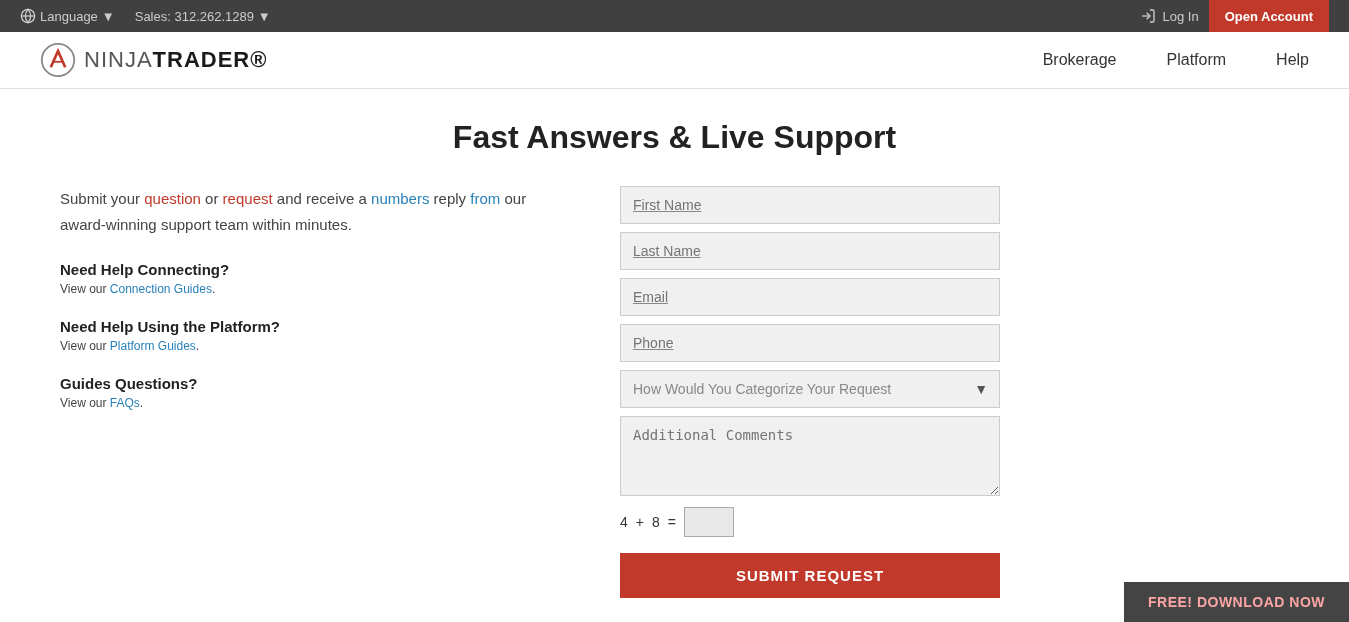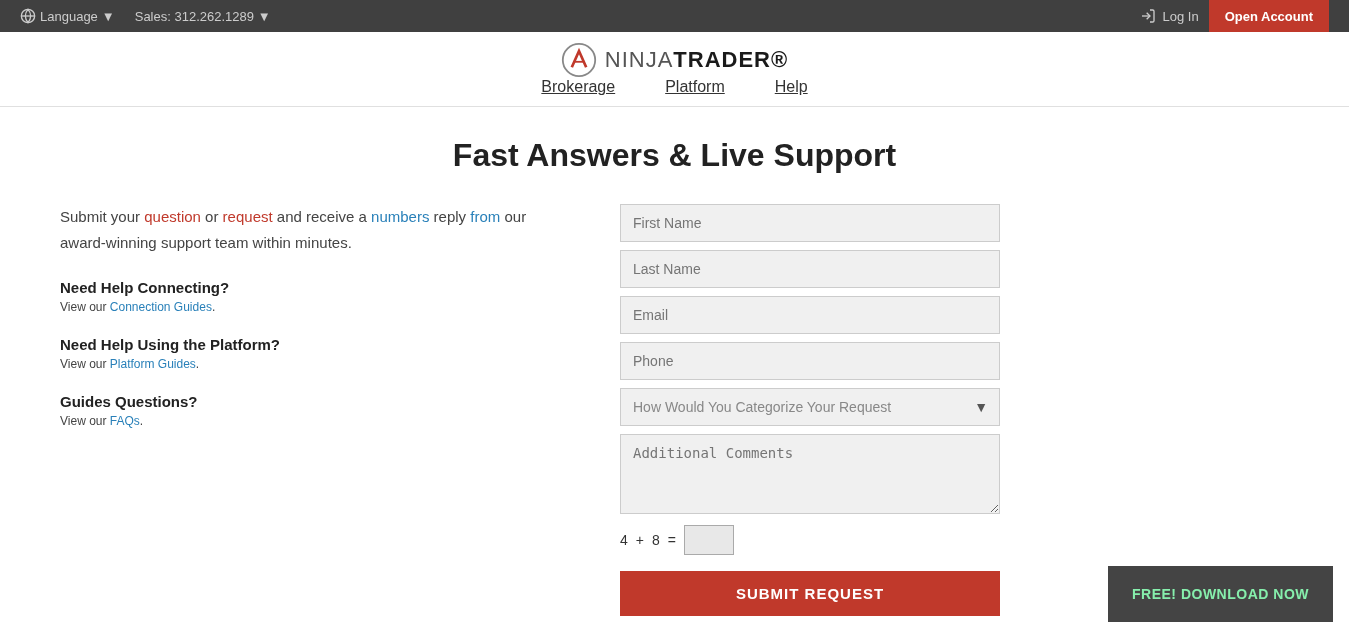--- a/index.html
+++ b/index.html
@@ -32,27 +32,26 @@
       cursor: pointer;
     }
 
     
     .nav {
       display: flex;
       align-items: center;
       justify-content: space-between;
       padding: 10px 40px;
       border-bottom: 1px solid #e0e0e0;
-      flex-direction: column;
     }
     .nav-logo { display: flex; align-items: center; gap: 8px; }
     .logo-text { font-size: 22px; font-weight: bold; letter-spacing: 1px; color: #1a1a1a; }
     .logo-text span.ninja { color: #555; font-weight: 400; }
     .logo-text span.trader { color: #1a1a1a; font-weight: 700; }
-    .nav-links { display: flex; align-items: center; gap: 50px; text-decoration: underline; }
+    .nav-links { display: flex; align-items: center; gap: 50px; }
     .nav-links a { text-decoration: none; color: #333; font-size: 16px; font-weight: 500; }
 
     
     .main { padding: 30px 60px 60px 60px; max-width: 1349px; }
     .page-title { text-align: center; font-size: 32px; font-weight: bold; color: #222; margin-bottom: 30px; }
 
     .content-grid { display: flex; gap: 60px; }
     .left-col { flex: 1; max-width: 500px; }
     .right-col { flex: 0 0 380px; }
 
@@ -68,20 +67,21 @@
     
     .form-field {
       width: 100%;
       padding: 10px 12px;
       border: 1px solid #ccc;
       background: #f0f0f0;
       font-size: 14px;
       color: #888;
       margin-bottom: 8px;
       outline: none;
+      text-decoration: underline;
     }
     .select-wrapper { position: relative; margin-bottom: 8px; }
     .select-wrapper select {
       width: 100%;
       padding: 10px 12px;
       border: 1px solid #ccc;
       background: #f0f0f0;
       font-size: 14px;
       color: #888;
       appearance: none;
@@ -130,24 +130,24 @@
       letter-spacing: 1px;
       cursor: pointer;
       width: 100%;
       text-transform: uppercase;
     }
 
     
     .download-banner {
       position: fixed;
       bottom: 0;
-      right: 16px;
+      right: 0;
       background: #444;
-      color: #86efac;
-      padding: 20px 24px;
+      color: #fca5a5;
+      padding: 12px 24px;
       font-size: 14px;
       font-weight: bold;
       cursor: pointer;
       letter-spacing: 0.5px;
     }
 
     
     .logo-icon { width: 36px; height: 36px; }
   </style>
 </head>

